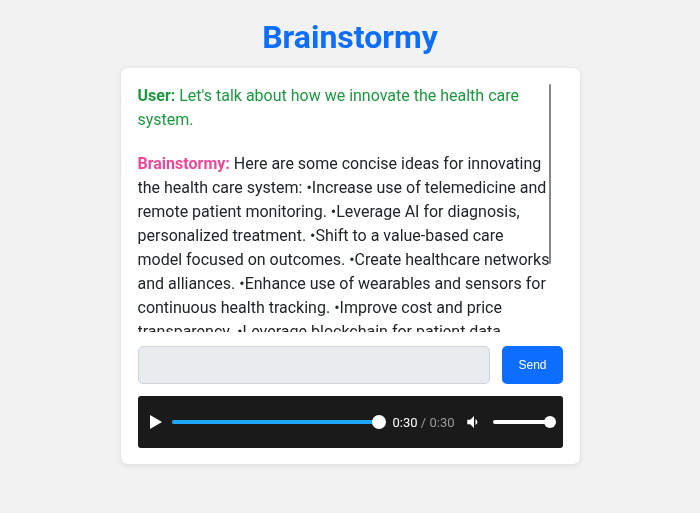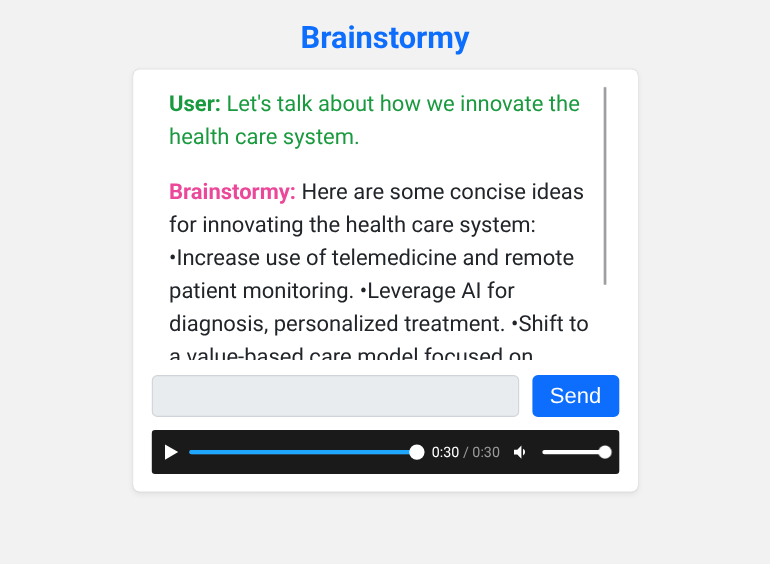--- a/index.html
+++ b/index.html
@@ -13,39 +13,39 @@
   .wrap {
     width: 700px;
     display: flex;
     flex-direction: column;
     align-items: center;
     padding-top: 18px;
   }
   .title {
     color: #0d6efd;
     font-weight: 700;
-    font-size: 28px;
+    font-size: 32px;
     margin: 0 0 12px 0;
   }
   .card {
     width: 459px;
     background: #fff;
     border-radius: 6px;
     padding: 16px 17px 16px 17px;
     box-shadow: 0 2px 6px rgba(0,0,0,0.08), 0 0 1px rgba(0,0,0,0.18);
   }
   .chat {
     height: 248px;
     overflow-y: auto;
     overflow-x: hidden;
     position: relative;
     padding-right: 12px;
   }
   .chat::-webkit-scrollbar { width: 0; }
-  .msg { margin: 0 0 20px 16px; line-height: 1.5; font-size: 20px; color:#212529; }
+  .msg { margin: 0 0 20px 0; line-height: 1.5; font-size: 16px; color:#212529; }
   .msg .label { font-weight: 700; }
   .user .label { color: #1a9a3f; }
   .user .text { color: #1a9a3f; }
   .bot .label { color: #ec4899; }
   .bot .text { color: #212529; }
   .scroll-indicator {
     position: absolute;
     right: 12px;
     top: 0;
     width: 2px;
@@ -69,26 +69,26 @@
     font-size: 16px;
     color: #212529;
   }
   .send-btn {
     height: 38px;
     padding: 0 16px;
     background: #0d6efd;
     color: #fff;
     border: none;
     border-radius: 5px;
-    font-size: 20px;
+    font-size: 12px;
     cursor: pointer;
   }
   .player {
     margin-top: 12px;
-    height: 40px;
+    height: 52px;
     background: #1a1a1a;
     border-radius: 3px;
     display: flex;
     align-items: center;
     padding: 0 12px;
     gap: 10px;
     color: #fff;
     font-size: 13px;
   }
   .play-btn {

